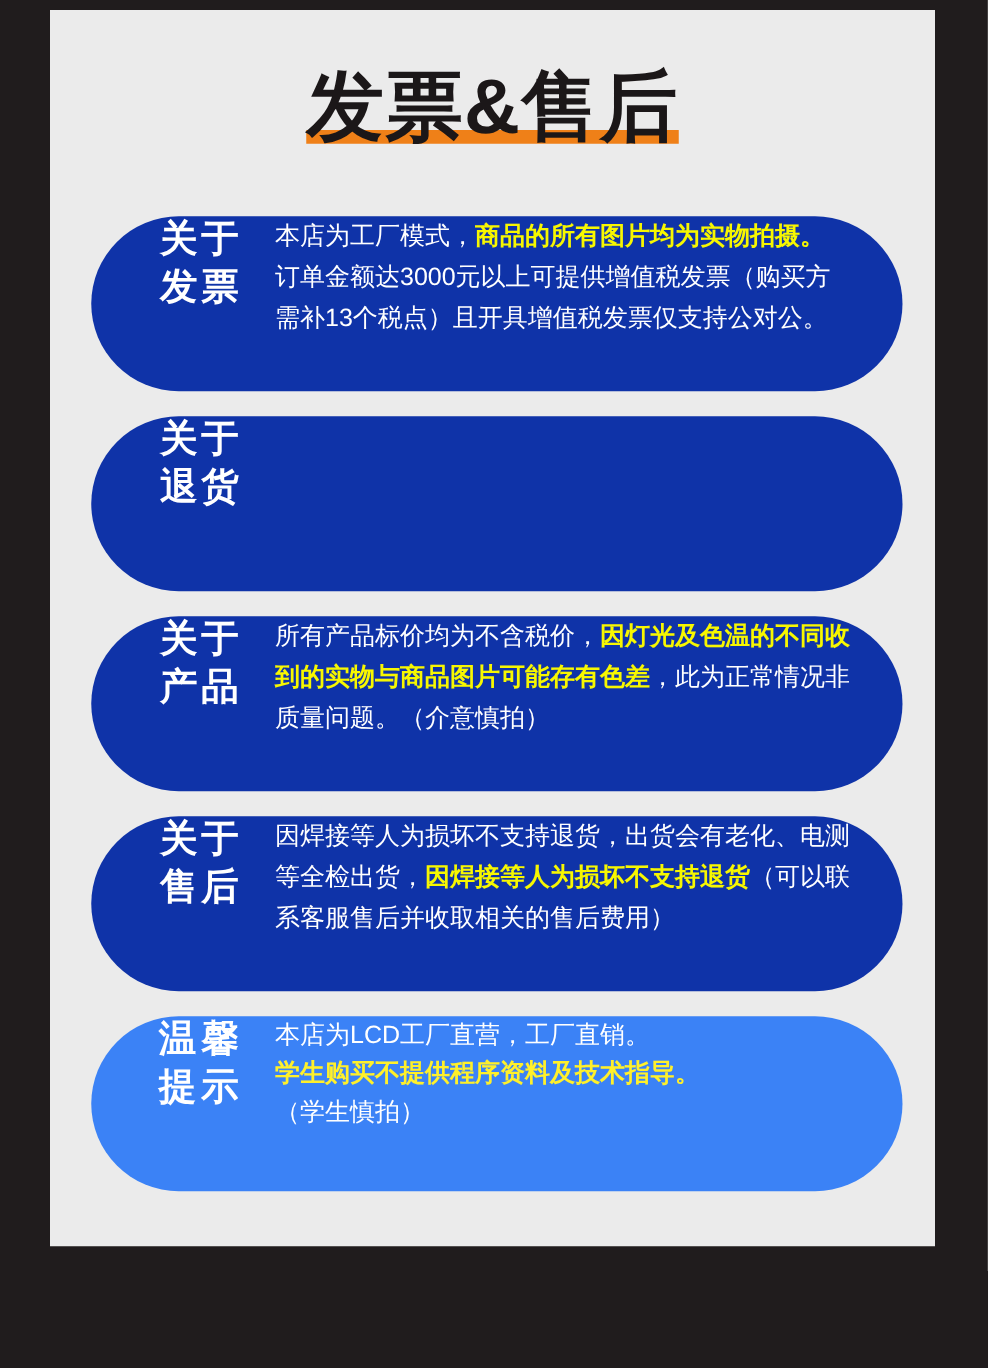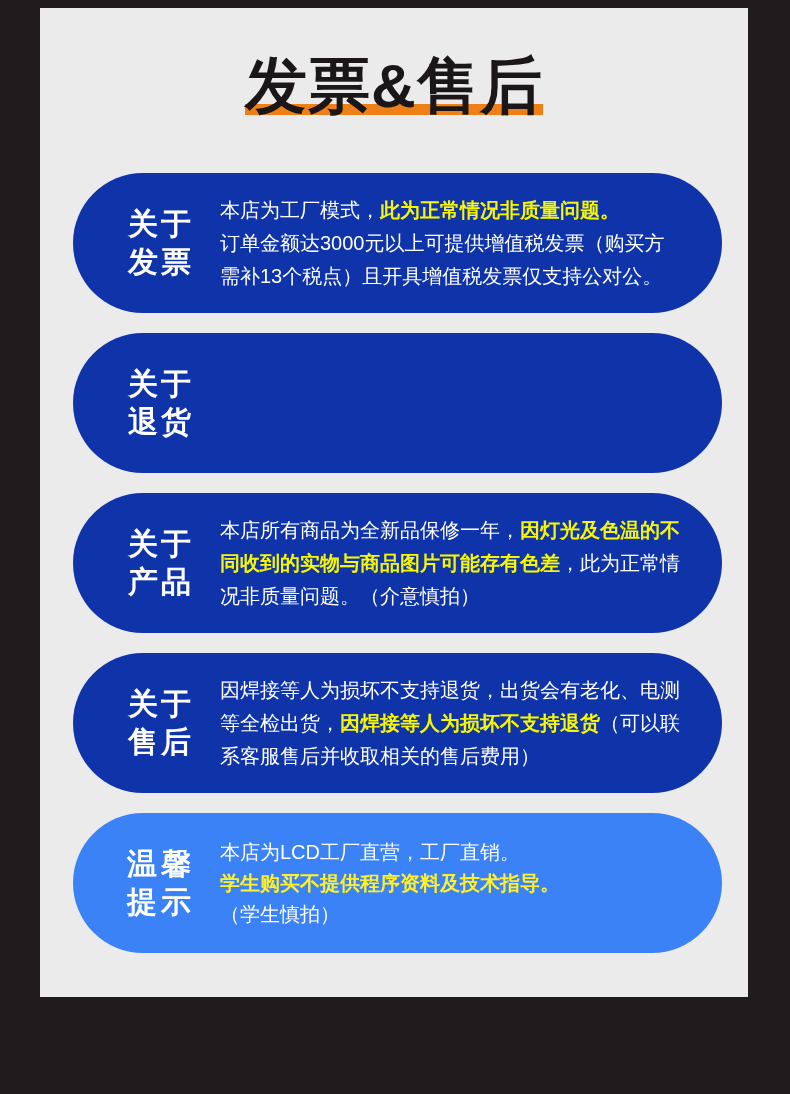--- a/index.html
+++ b/index.html
@@ -59,21 +59,20 @@
     top:165px;
     width:649px;
   }
   .card {
     position:relative;
     width:649px;
     height:140px;
     border-radius:70px;
     margin-bottom:20px;
     display:flex;
-    align-items:center;
     overflow:hidden;
   }
   .card.blue  { background:#0f33a8; }
   .card.orange{ background:#3b82f6; }
 
   .card-label {
     flex:0 0 auto;
     width:112px;
     margin-left:32px;
     color:#ffffff;
@@ -114,33 +113,33 @@
         <span class="title-underline"></span>
         <span class="title-text">发票&amp;售后</span>
       </div>
     </div>
 
     <div class="cards" id="cards-container">
         <div class="card blue">
           <div class="card-label">关于
 发票</div>
           <div class="card-body">
-            <div><span>本店为工厂模式，</span><span class="hl">此为正常情况非质量问题。</span></div>
+            <div><span>本店为工厂模式，</span><span class="hl">商品的所有图片均为实物拍摄。</span></div>
             <div><span>订单金额达3000元以上可提供增值税发票（购买方需补13个税点）且开具增值税发票仅支持公对公。</span></div>
           </div>
         </div>
         <div class="card blue">
           <div class="card-label">关于
 退货</div>
         </div>
         <div class="card blue">
           <div class="card-label">关于
 产品</div>
           <div class="card-body">
-            <div><span>本店所有商品为全新品保修一年，</span><span class="hl">因灯光及色温的不同收到的实物与商品图片可能存有色差</span><span>，此为正常情况非质量问题。（介意慎拍）</span></div>
+            <div><span>所有产品标价均为不含税价，</span><span class="hl">因灯光及色温的不同收到的实物与商品图片可能存有色差</span><span>，此为正常情况非质量问题。（介意慎拍）</span></div>
           </div>
         </div>
         <div class="card blue">
           <div class="card-label">关于
 售后</div>
           <div class="card-body">
             <div><span>因焊接等人为损坏不支持退货，出货会有老化、电测等全检出货，</span><span class="hl">因焊接等人为损坏不支持退货</span><span>（可以联系客服售后并收取相关的售后费用）</span></div>
           </div>
         </div>
         <div class="card orange">

